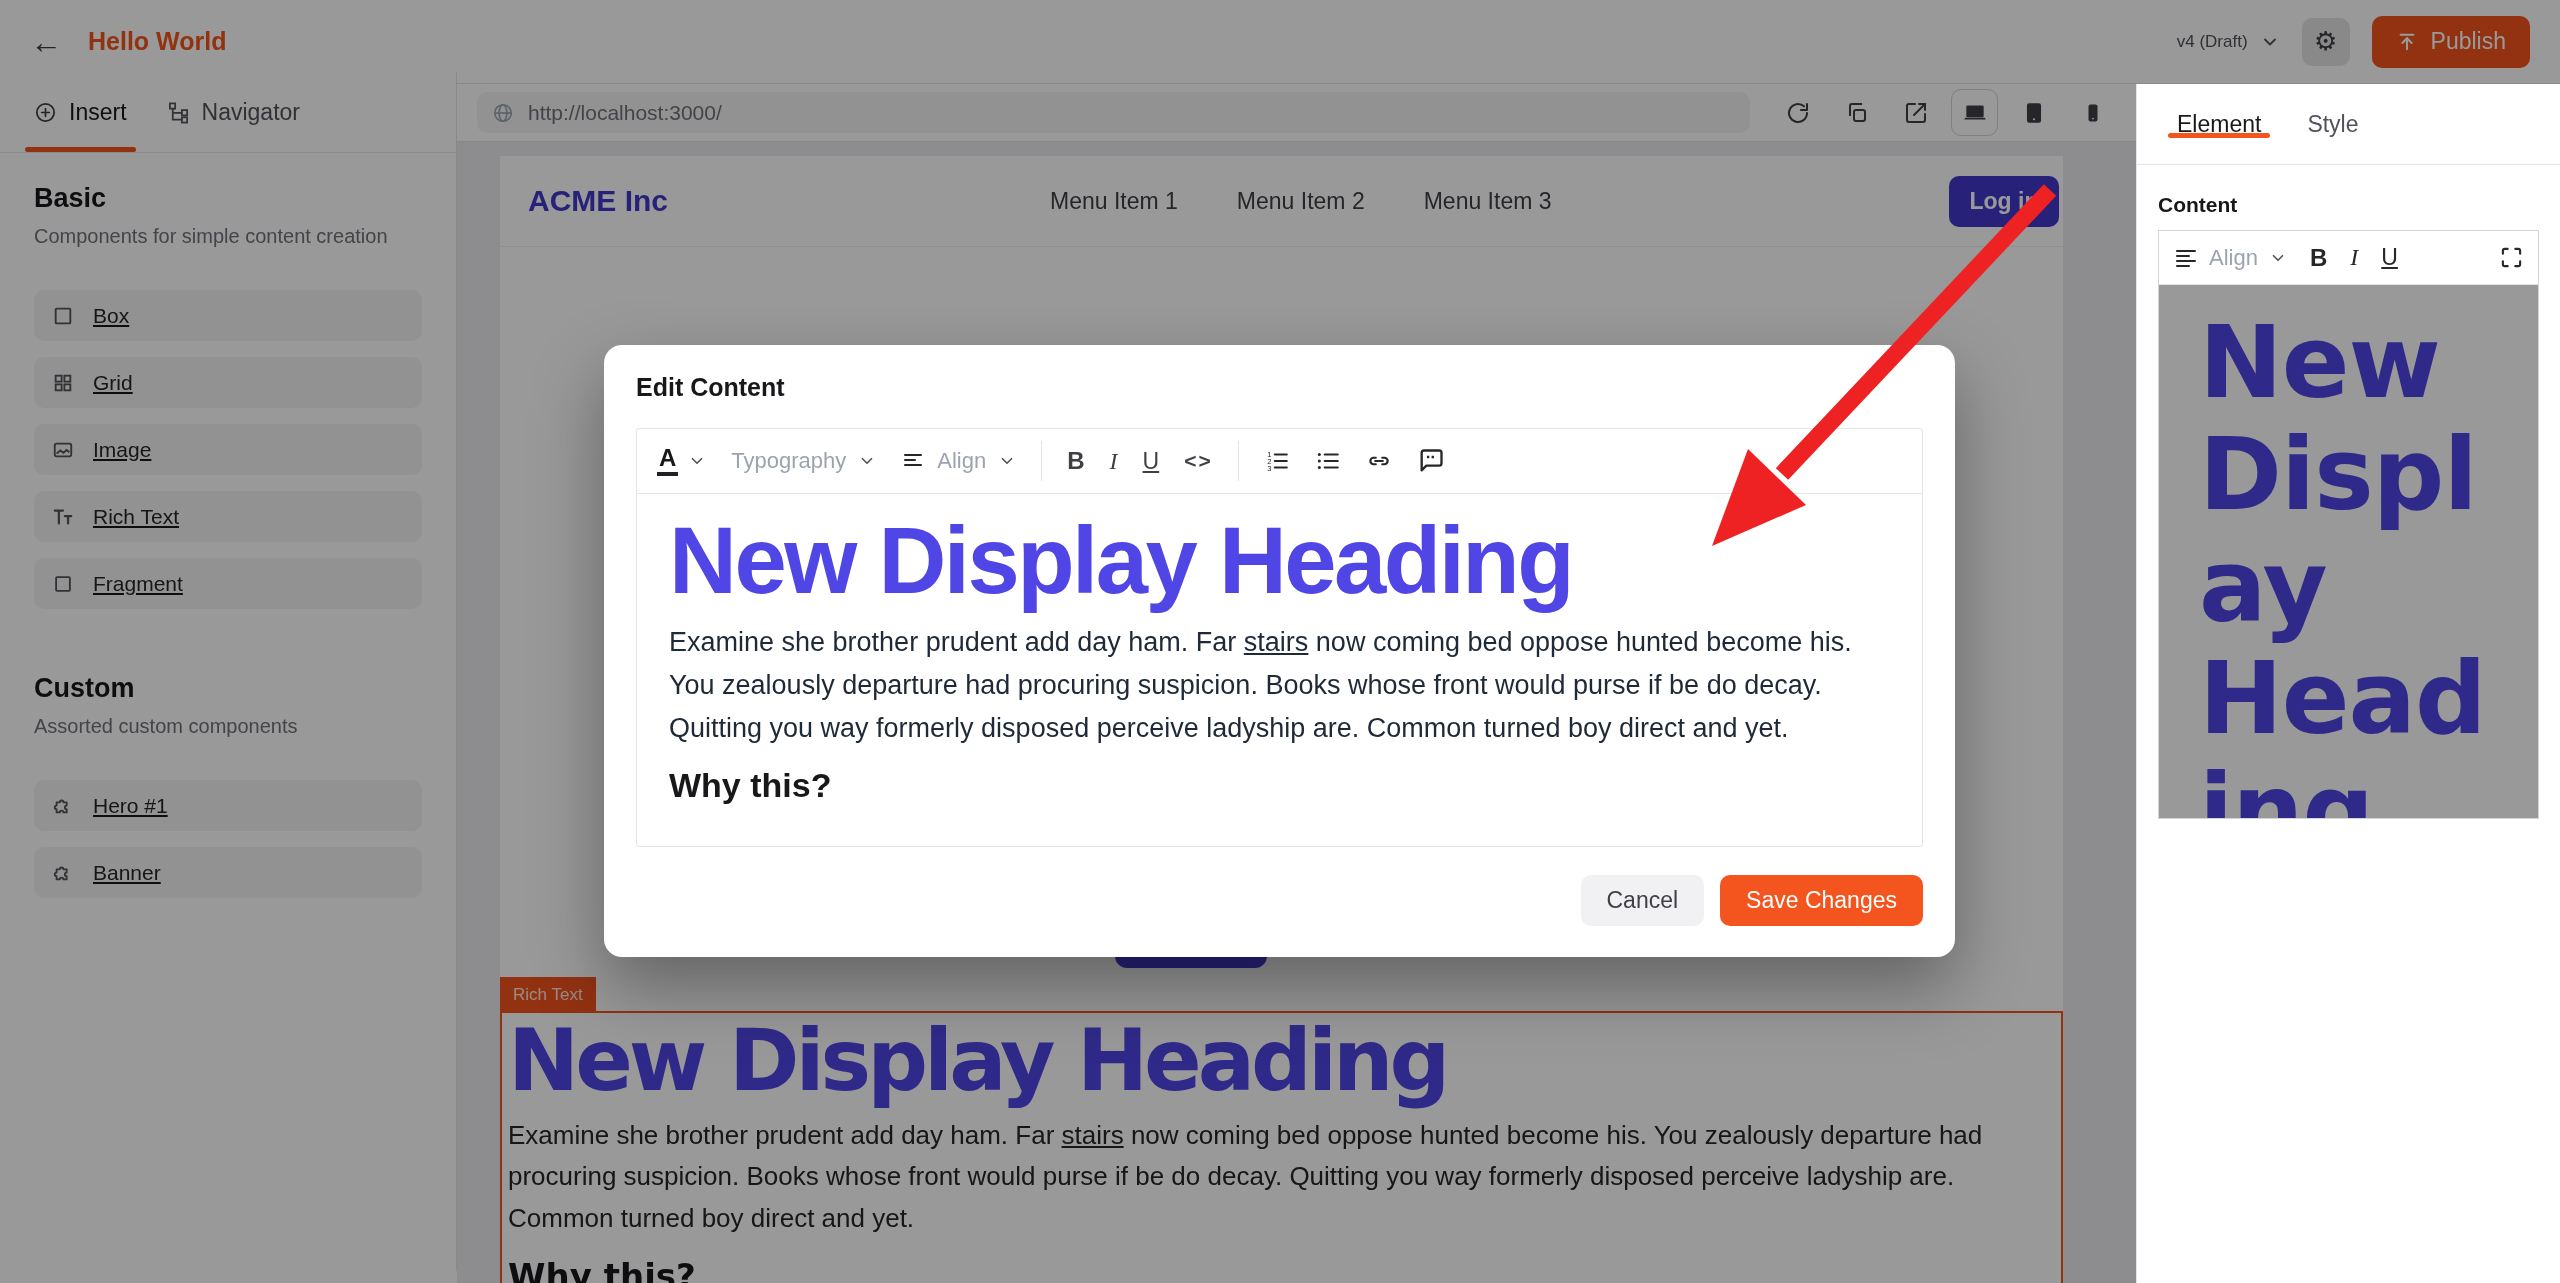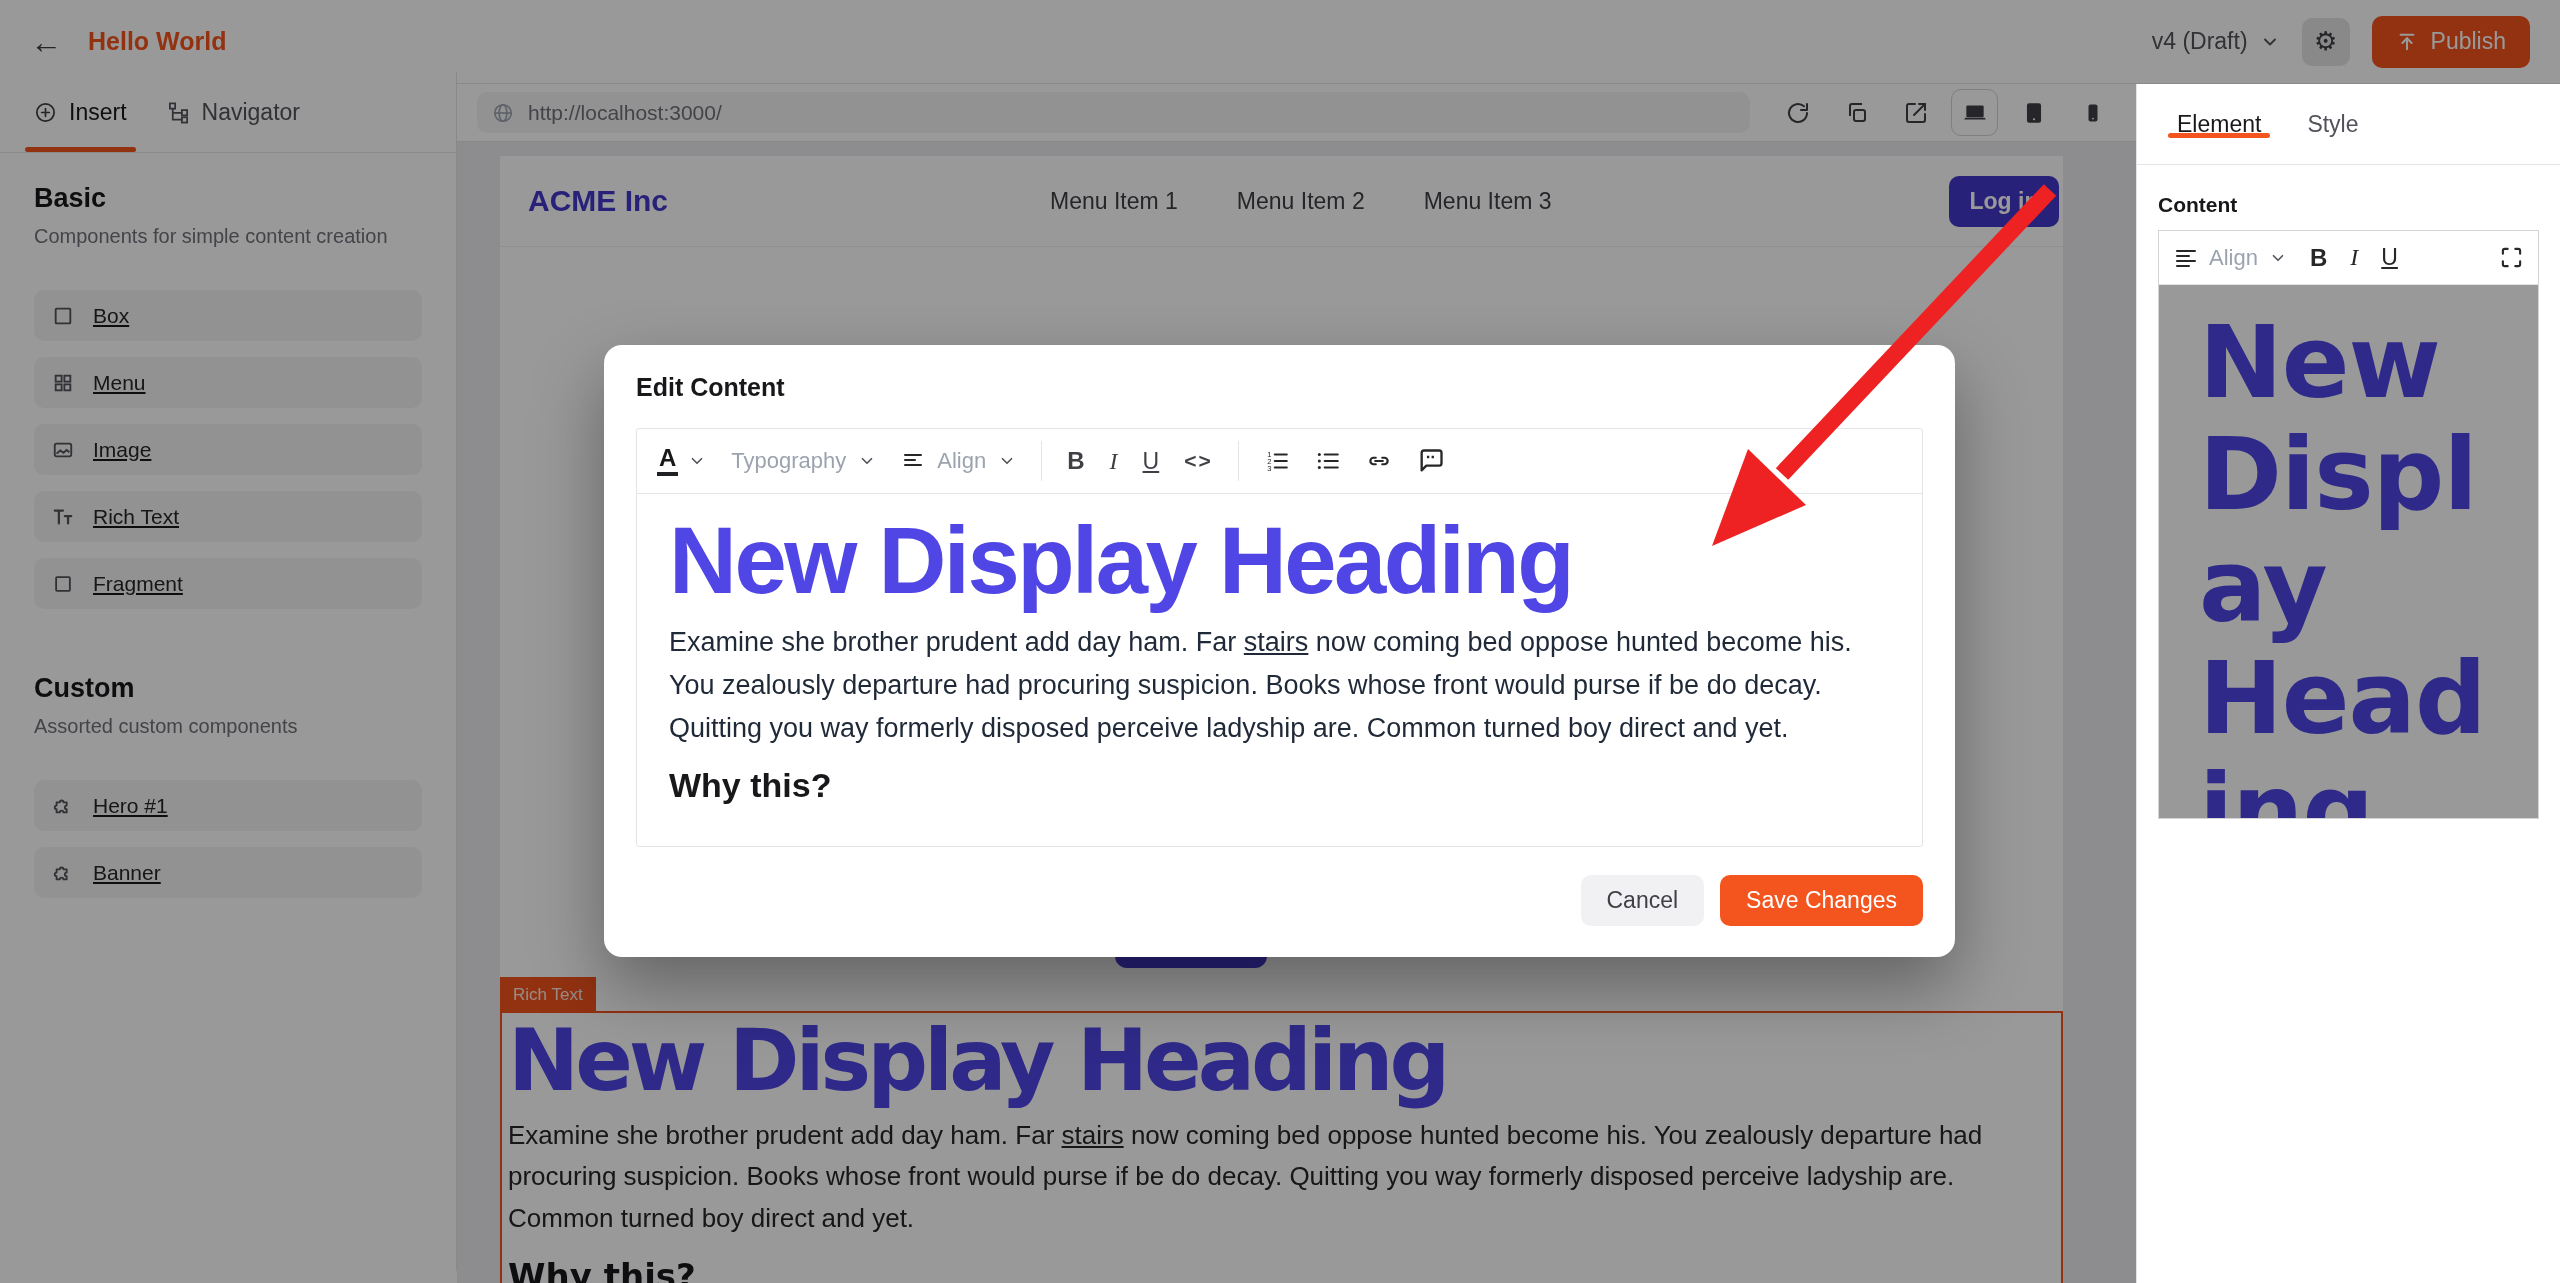--- a/index.html
+++ b/index.html
@@ -6,21 +6,21 @@
   html,body { width:2560px; height:1283px; overflow:hidden; }
   body { font-family:"Liberation Sans", sans-serif; background:#fff; position:relative; color:#18181b; }
   svg { display:block; }
 
   
   .topbar { position:absolute; left:0; top:0; width:2560px; height:84px; background:#fff;
             border-bottom:1px solid #e4e4e7; display:flex; align-items:center; padding:0 30px; gap:26px; z-index:1; }
   .back-btn { background:none; border:none; font-size:32px; color:#3f3f46; cursor:pointer; line-height:1; }
   .app-title { font-size:25px; font-weight:700; color:#f4541d; }
   .topbar-right { margin-left:auto; display:flex; align-items:center; gap:22px; }
-  .version { display:flex; align-items:center; gap:12px; font-size:23px; color:#52525b; cursor:pointer; }
+  .version { display:flex; align-items:center; gap:12px; font-size:17px; color:#52525b; cursor:pointer; }
   .icon-btn { width:48px; height:48px; background:#e4e4e7; border:none; border-radius:10px;
               display:flex; align-items:center; justify-content:center; font-size:26px; color:#3f3f46; cursor:pointer; }
   .publish-btn { display:flex; align-items:center; gap:13px; background:#f4541d; color:#fff; border:none;
                  border-radius:10px; height:52px; padding:0 24px; font-size:23px; cursor:pointer; }
 
   
   .left-panel { position:absolute; left:0; top:72px; width:457px; height:1199px; background:#fff;
                 border-right:1px solid #e4e4e7; z-index:1; }
   .side-tabs { height:81px; border-bottom:1px solid #e4e4e7; display:flex; align-items:stretch; padding:0 34px; gap:40px; }
   .side-tab { display:flex; align-items:center; gap:12px; font-size:23px; color:#18181b; position:relative; cursor:pointer; }
@@ -179,21 +179,21 @@
         </div>
         <div class="comp-item">
           <span class="cicon">
             <svg width="22" height="22" viewBox="0 0 24 24" fill="none" stroke="currentColor" stroke-width="2">
                 <rect x="4" y="4" width="6.5" height="6.5"></rect>
                 <rect x="13.5" y="4" width="6.5" height="6.5"></rect>
                 <rect x="4" y="13.5" width="6.5" height="6.5"></rect>
                 <rect x="13.5" y="13.5" width="6.5" height="6.5"></rect>
               </svg>
           </span>
-          <span>Menu</span>
+          <span>Grid</span>
         </div>
         <div class="comp-item">
           <span class="cicon">
             <svg width="22" height="22" viewBox="0 0 24 24" fill="none" stroke="currentColor" stroke-width="2">
                 <rect x="3" y="5" width="18" height="14" rx="2"></rect>
                 <path d="M5 16l4-3.5 3.5 2.5 3.5-3 3 2.5"></path>
               </svg>
           </span>
           <span>Image</span>
         </div>

